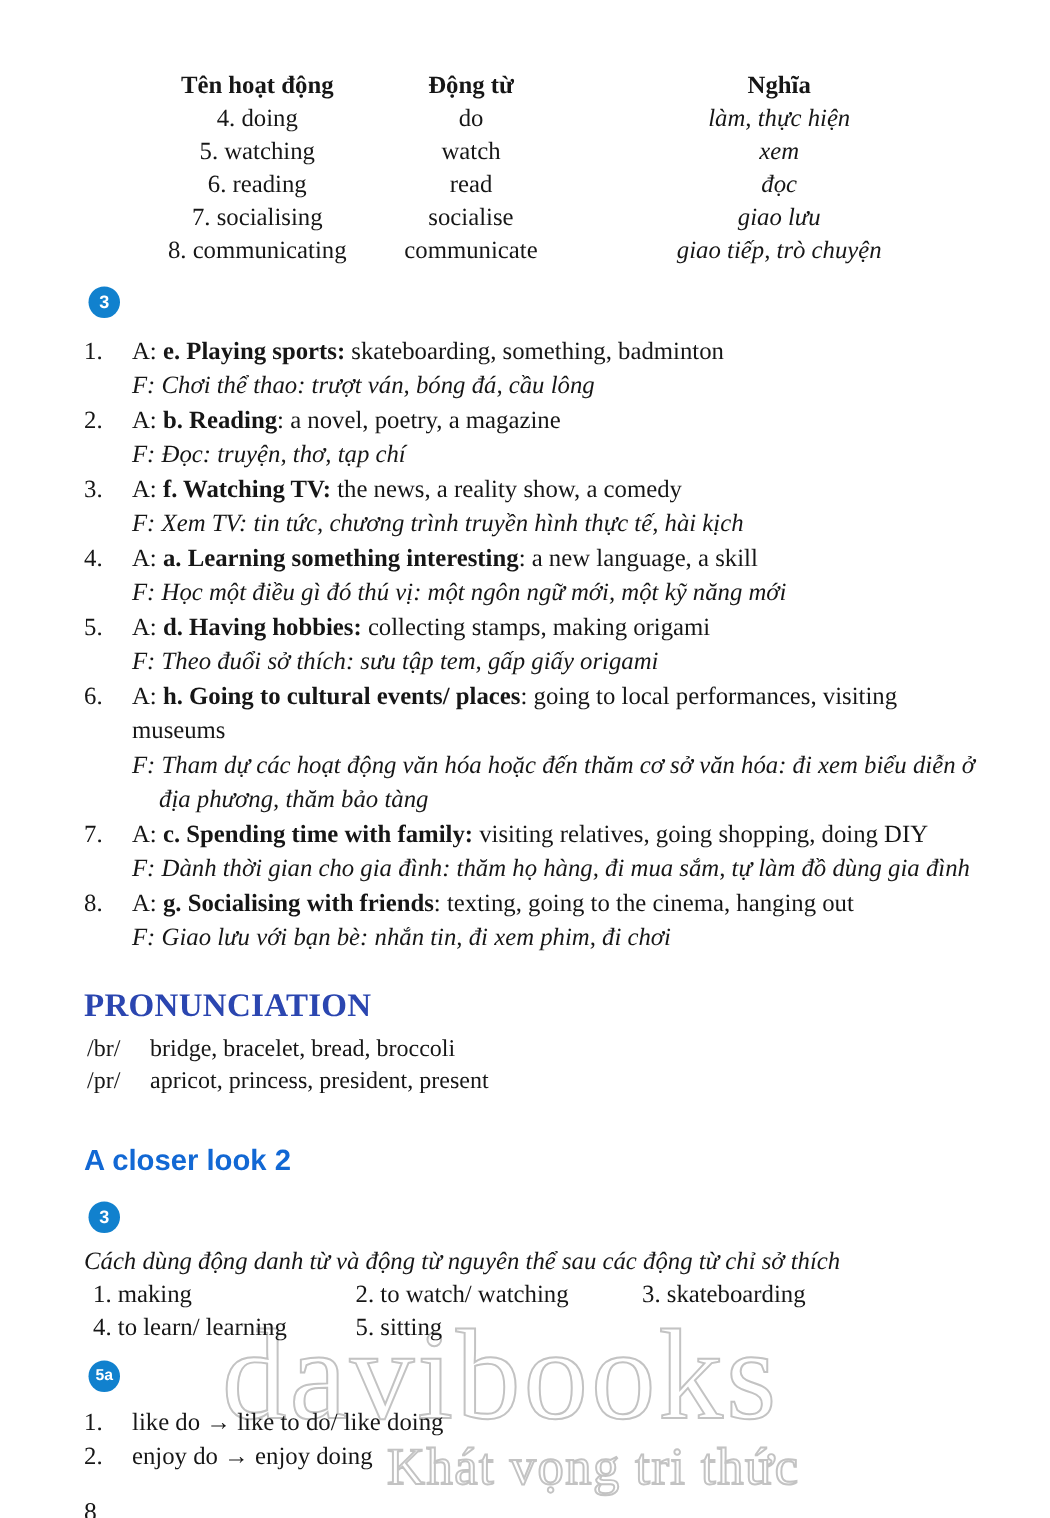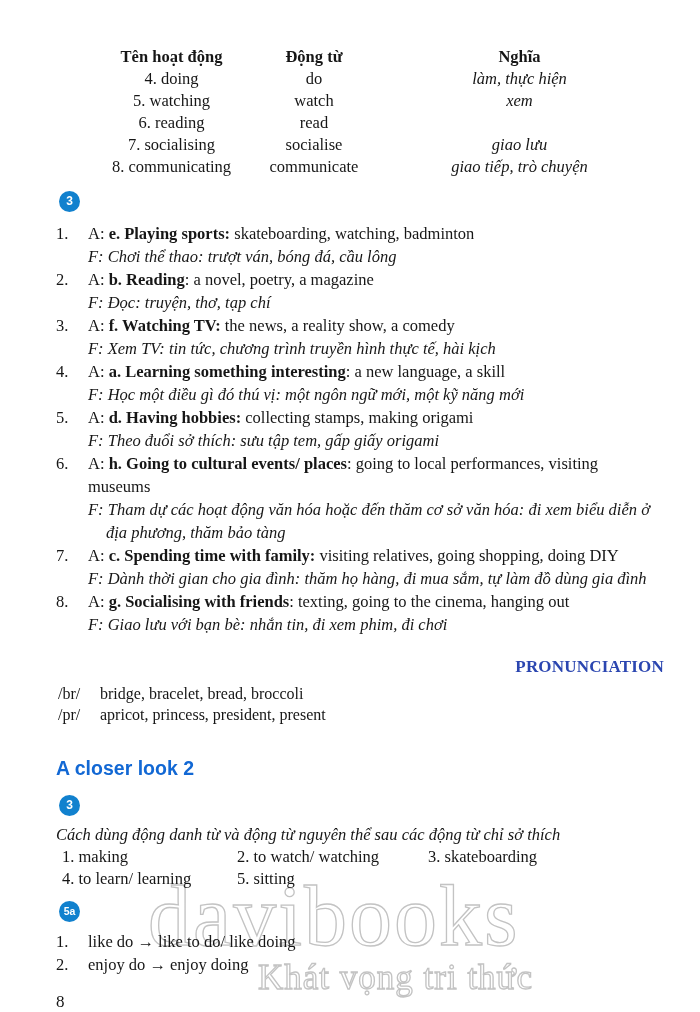--- a/index.html
+++ b/index.html
@@ -39,24 +39,23 @@
   
   .mlist { margin-top: 10px; font-size: 16.5px; }
   .mi { display: grid; grid-template-columns: 32px auto; line-height: 23px; }
   .a-line b { font-weight: bold; }
   .f-line { font-style: italic; padding-left: 18px; text-indent: -18px; }
 
   
   .pron-title {
     margin-top: 21px;
     color: #2b46b0;
-    font-size: 17px;
+    font-size: 22px;
     font-weight: bold;
     letter-spacing: 0.2px;
-    text-align: right;
   }
   .pron-rows { margin-top: 6px; font-size: 16px; line-height: 21px; }
   .pron-row { display: grid; grid-template-columns: 42px auto; margin-left: 2px; }
 
   
   .acl-title {
     margin-top: 32px;
     color: #1268d4;
     font-family: "Liberation Sans", sans-serif;
     font-size: 19.5px;
@@ -109,20 +108,21 @@
         <span class="vmeaning">làm, thực hiện</span>
       </div>
       <div class="vrow">
         <span>5. watching</span>
         <span>watch</span>
         <span class="vmeaning">xem</span>
       </div>
       <div class="vrow">
         <span>6. reading</span>
         <span>read</span>
+        <span class="vmeaning">đọc</span>
       </div>
       <div class="vrow">
         <span>7. socialising</span>
         <span>socialise</span>
         <span class="vmeaning">giao lưu</span>
       </div>
       <div class="vrow">
         <span>8. communicating</span>
         <span>communicate</span>
         <span class="vmeaning">giao tiếp, trò chuyện</span>
@@ -131,21 +131,21 @@
 
     <div style="margin-top:13px;">
       <span class="badge">3</span>
     </div>
 
     <div class="mlist">
 
       <div class="mi">
         <span>1.</span>
         <div>
-          <div class="a-line"><span>A: </span><b>e. Playing sports:</b><span> skateboarding, watching, badminton</span></div>
+          <div class="a-line"><span>A: </span><b>e. Playing sports:</b><span> skateboarding, something, badminton</span></div>
           <div class="f-line">F: Chơi thể thao: trượt ván, bóng đá, cầu lông</div>
         </div>
       </div>
 
       <div class="mi">
         <span>2.</span>
         <div>
           <div class="a-line"><span>A: </span><b>b. Reading</b><span>: a novel, poetry, a magazine</span></div>
           <div class="f-line">F: Đọc: truyện, thơ, tạp chí</div>
         </div>

